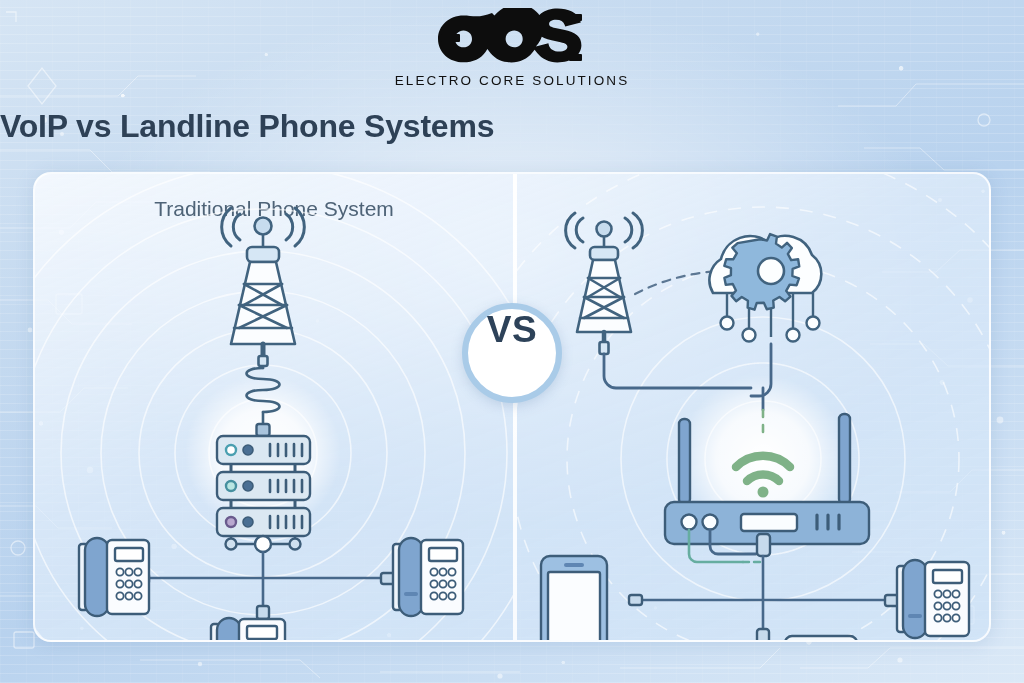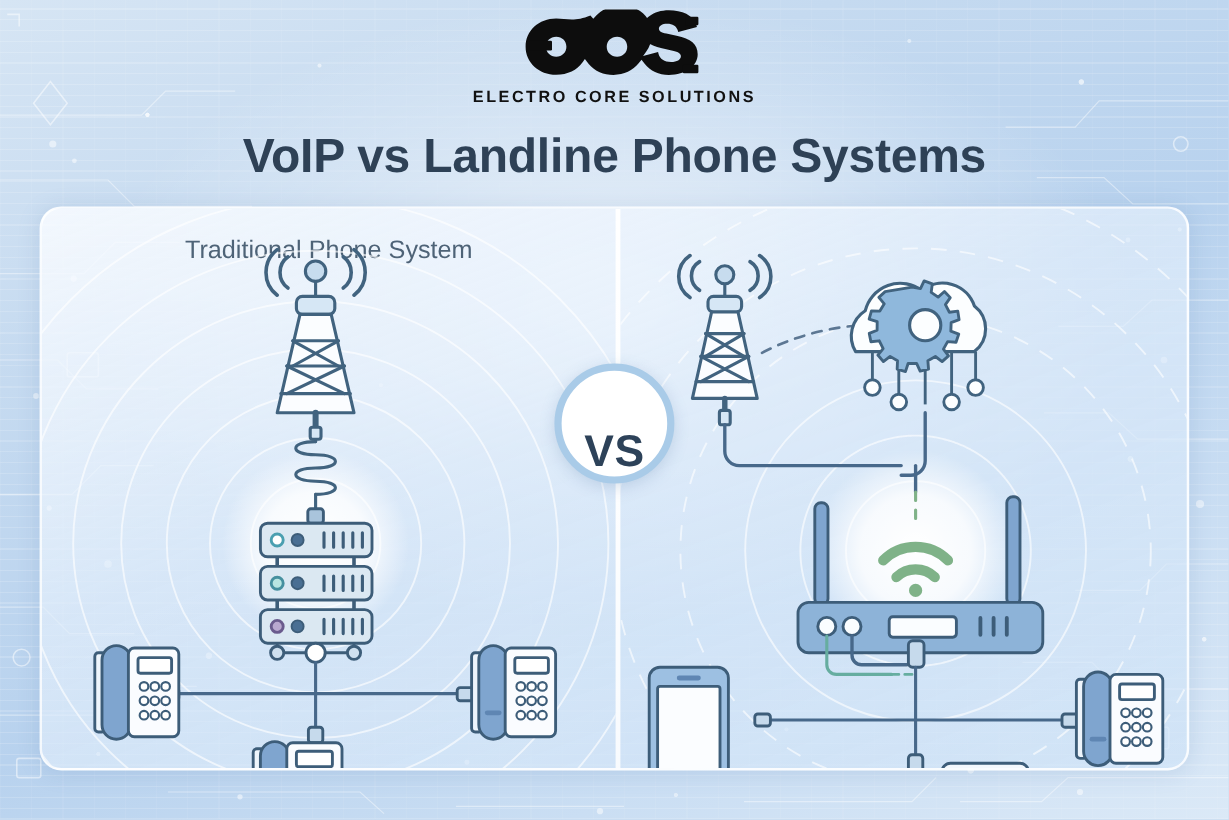--- a/index.html
+++ b/index.html
@@ -45,26 +45,26 @@
       radial-gradient(circle at 38% 93%, rgba(255,255,255,.55) 1.8px, transparent 2.4px),
       radial-gradient(circle at 64% 89%, rgba(255,255,255,.45) 1.3px, transparent 2px);
     opacity:.9;
   }
   .tex svg{ position:absolute; inset:0; }
 
   
   .logo{ position:absolute; left:0; right:0; top:8px; text-align:center; }
   .logo .mark{ display:block; margin:0 auto; }
   .logo .name{
-    font-size:13.5px; font-weight:bold; letter-spacing:2.1px;
+    font-size:13.5px; font-weight:normal; letter-spacing:2.1px;
     color:#111; margin-top:3px;
   }
   .title{
-    position:absolute; left:0; right:0; top:108px; text-align:center;
-    font-size:40px; font-weight:bold; color:#2e4156; letter-spacing:-.2px;
+    position:absolute; left:0; right:0; top:108px; 
+    font-size:32px; font-weight:bold; color:#2e4156; letter-spacing:-.2px;
   }
 
   
   .board{
     position:absolute; left:33px; top:172px; width:958px; height:470px;
     border-radius:18px;
     background:linear-gradient(160deg, rgba(248,251,255,.88) 0%, rgba(226,238,251,.72) 42%, rgba(205,226,247,.62) 100%);
     border:2px solid rgba(255,255,255,.82);
     box-shadow:0 2px 18px rgba(90,130,175,.18);
     overflow:hidden;
@@ -84,21 +84,21 @@
   .panel.right .panel-title{ color:#5f7268; }
 
   .art{ position:absolute; inset:0; }
   .art svg{ position:absolute; left:0; top:0; }
 
   
   .vs{
     position:absolute; left:462px; top:303px; width:100px; height:100px;
     border-radius:50%; background:#ffffff;
     border:6px solid #a9cbe8;
-    display:flex; align-items:flex-end; justify-content:center;
+    display:flex; align-items:flex-start; justify-content:center;
     box-shadow:0 3px 12px rgba(80,120,165,.22);
     z-index:30;
   }
   .vs span{ font-size:37px; font-weight:bold; color:#2d4259; letter-spacing:.5px; }
 </style>
 </head>
 <body>
 
 <div id="stage">
 

